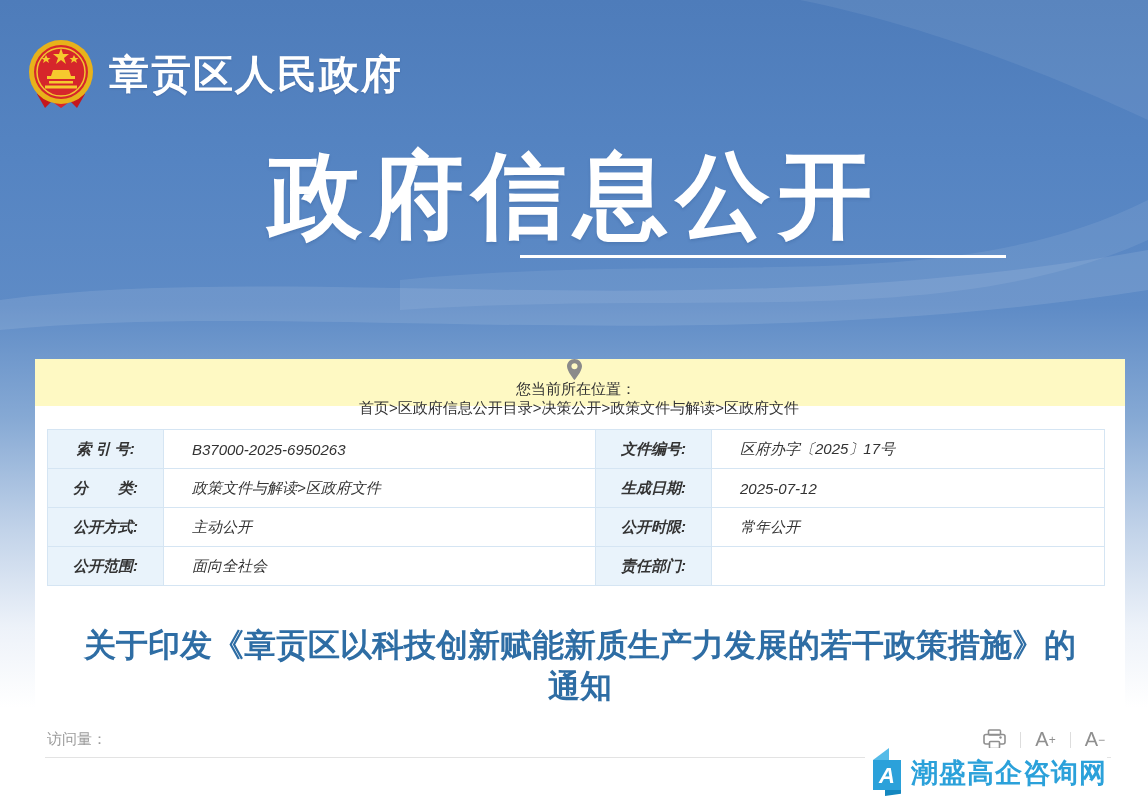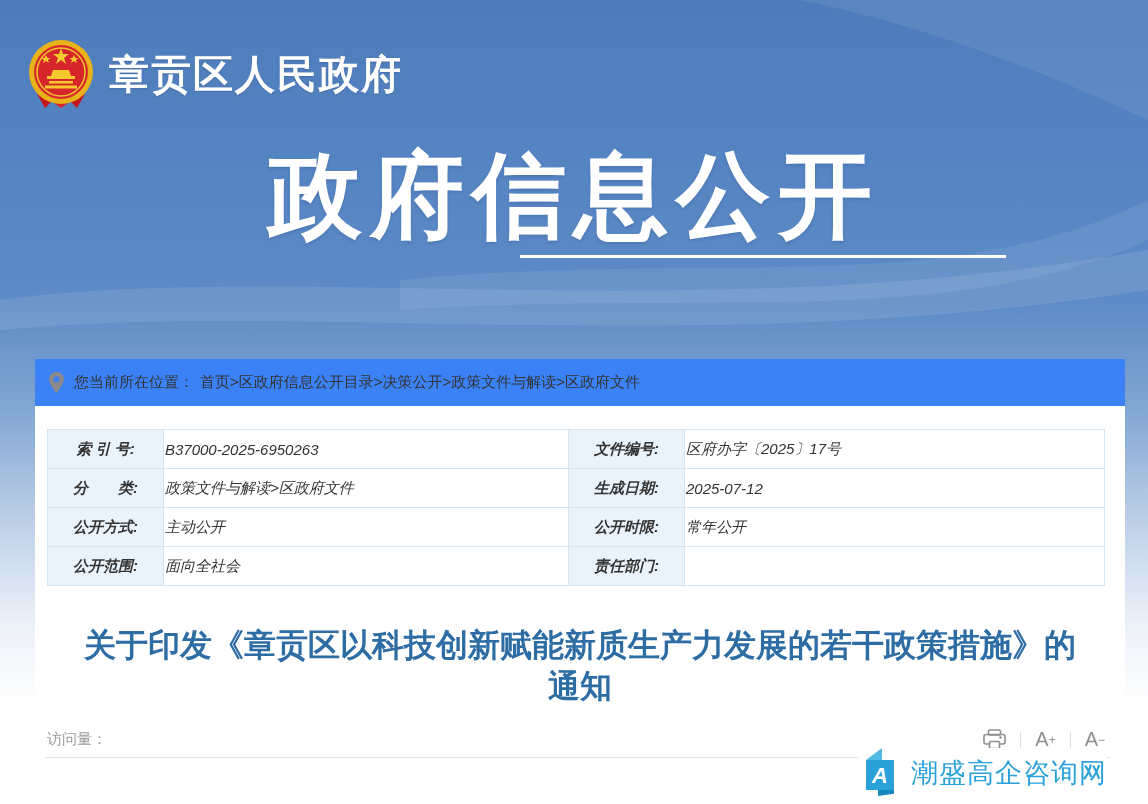--- a/index.html
+++ b/index.html
@@ -36,37 +36,37 @@
     font-family:"Liberation Sans","DejaVu Sans",sans-serif;
     text-shadow:0 2px 3px rgba(30,60,110,.18);white-space:nowrap;
   }
   .banner-underline{position:absolute;left:520px;top:255px;width:486px;height:3px;background:#fff;}
   
   .card{
     position:absolute;left:35px;top:359px;width:1090px;height:445px;
     background:#fff;
   }
   .breadcrumb-bar{
-    height:47px;background:#3b82f6;display:flex;align-items:center;
-    padding:0 16px 0 14px;font-size:15px;color:#333;
+    height:47px;background:#fef9c3;display:flex;align-items:center;
+    padding:0 16px 0 14px;font-size:15px;color:#333;flex-direction:column;
   }
   .pin{width:15px;height:21px;margin-right:10px;flex:0 0 auto;}
   .crumb-prefix{margin-right:6px;}
   .crumb-path{color:#333;cursor:pointer;}
   
   table.meta{
     border-collapse:collapse;margin:23px 20px 0 12px;width:1058px;
     font-size:15px;color:#333;table-layout:fixed;font-style:italic;
   }
   table.meta th,table.meta td{border:1px solid #d5e5f3;height:36px;}
   table.meta th{
     width:113px;background:#e9f3fb;font-weight:bold;text-align:center;
     white-space:pre;color:#333;
   }
-  table.meta td{padding-left:1px;text-align:left;background:#fff;}
+  table.meta td{padding-left:28px;text-align:left;background:#fff;}
   table.meta td.v1{width:402px;}
   
   .article-title{
     margin:39px auto 0 auto;max-width:1020px;text-align:center;
     font-size:32px;line-height:41px;font-weight:bold;color:#2e6da4;
   }
   .visits-row{
     margin:21px 20px 0 12px;display:flex;align-items:center;justify-content:space-between;
   }
   .visits-label{color:#9a9a9a;font-size:15px;}
@@ -76,21 +76,21 @@
   .font-size-btn{font-size:20px;font-weight:400;}
   .font-size-btn sup{font-size:12px;vertical-align:super;}
   .divider{position:absolute;left:10px;right:14px;top:398px;border-top:1px solid #e3e3e3;}
   
   .watermark{
     position:absolute;right:18px;bottom:6px;display:flex;align-items:center;background:#fff;
     padding-left:6px;
   }
   .wm-logo{width:32px;height:50px;flex:0 0 auto;}
   .wm-text{
-    margin-left:15px;font-size:27px;font-weight:normal;color:#2ba1da;
+    margin-left:8px;font-size:27px;font-weight:bold;color:#2ba1da;
     font-family:"DejaVu Serif","Liberation Serif",serif;letter-spacing:1px;white-space:nowrap;
   }
 </style>
 </head>
 <body>
 
 <div class="page-bg">
   <svg width="1148" height="360" viewBox="0 0 1148 360">
     <path d="M0,300 C300,260 700,330 1148,250 L1148,290 C700,360 300,300 0,330 Z" fill="#ffffff" opacity="0.10"></path>
     <path d="M400,280 C700,250 950,300 1148,200 L1148,240 C950,330 700,290 400,310 Z" fill="#ffffff" opacity="0.08"></path>

